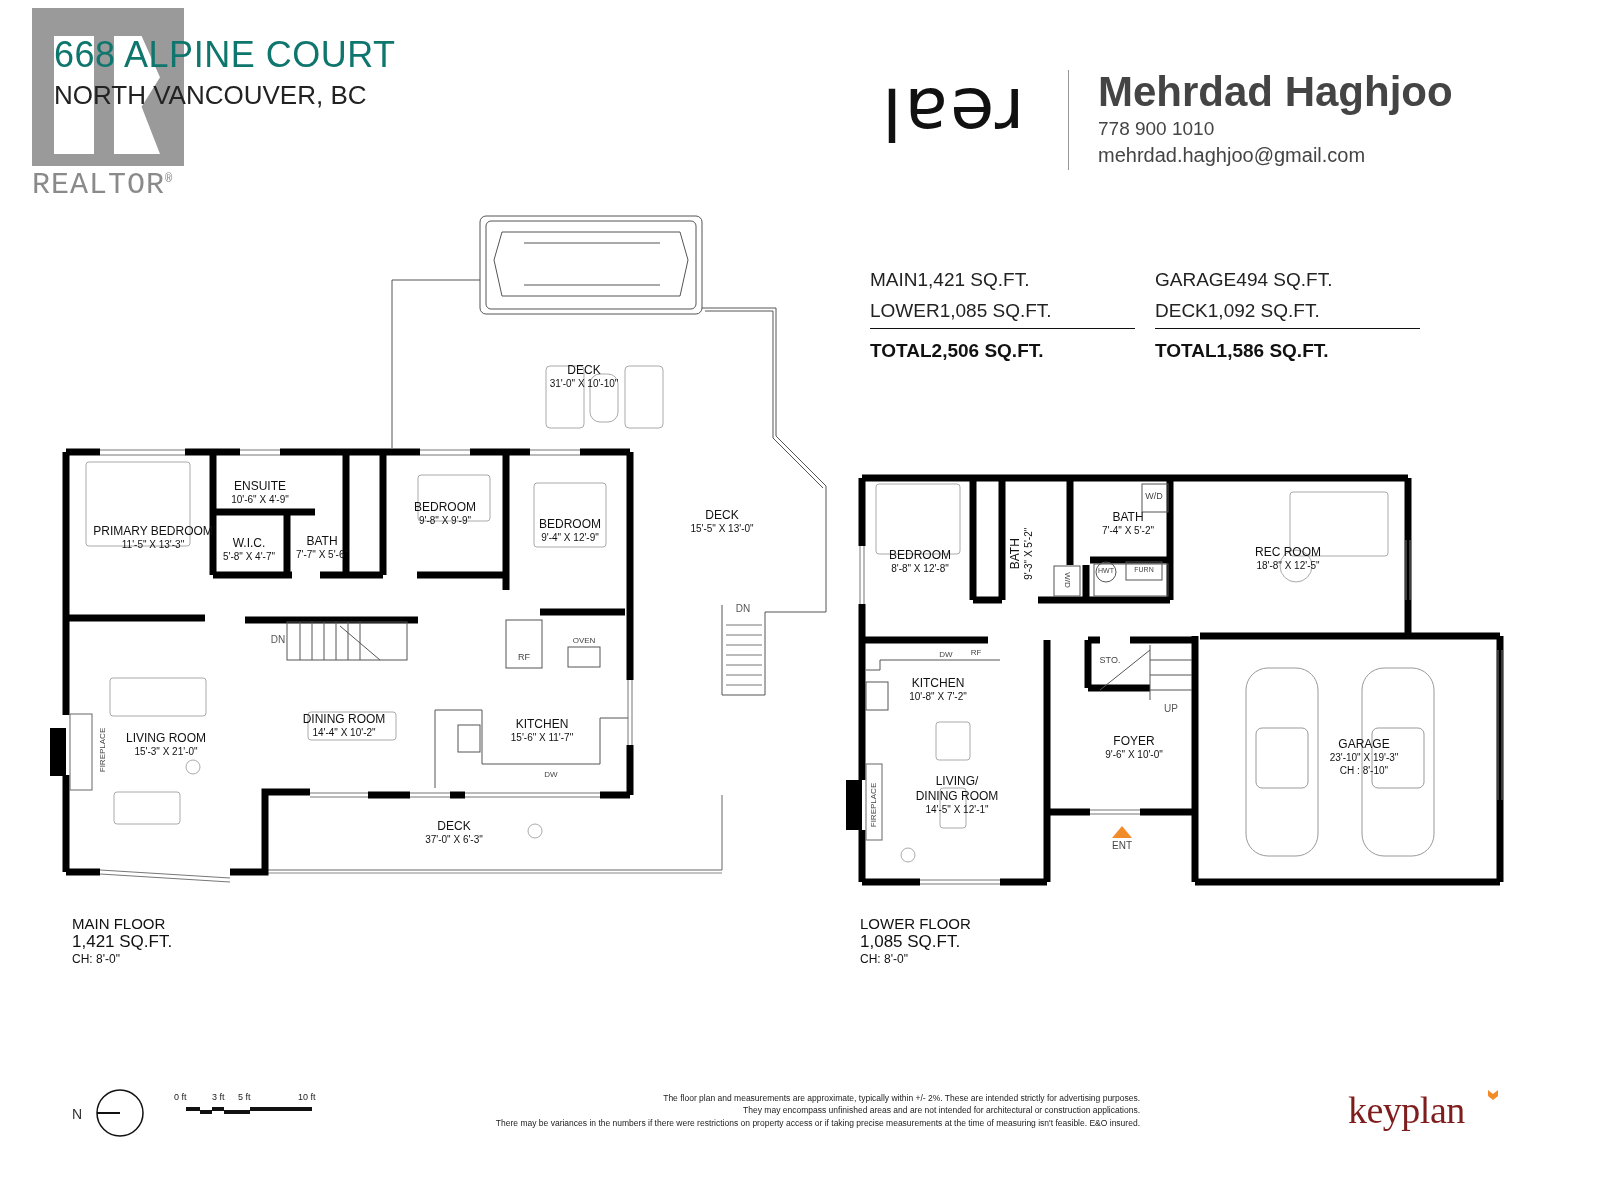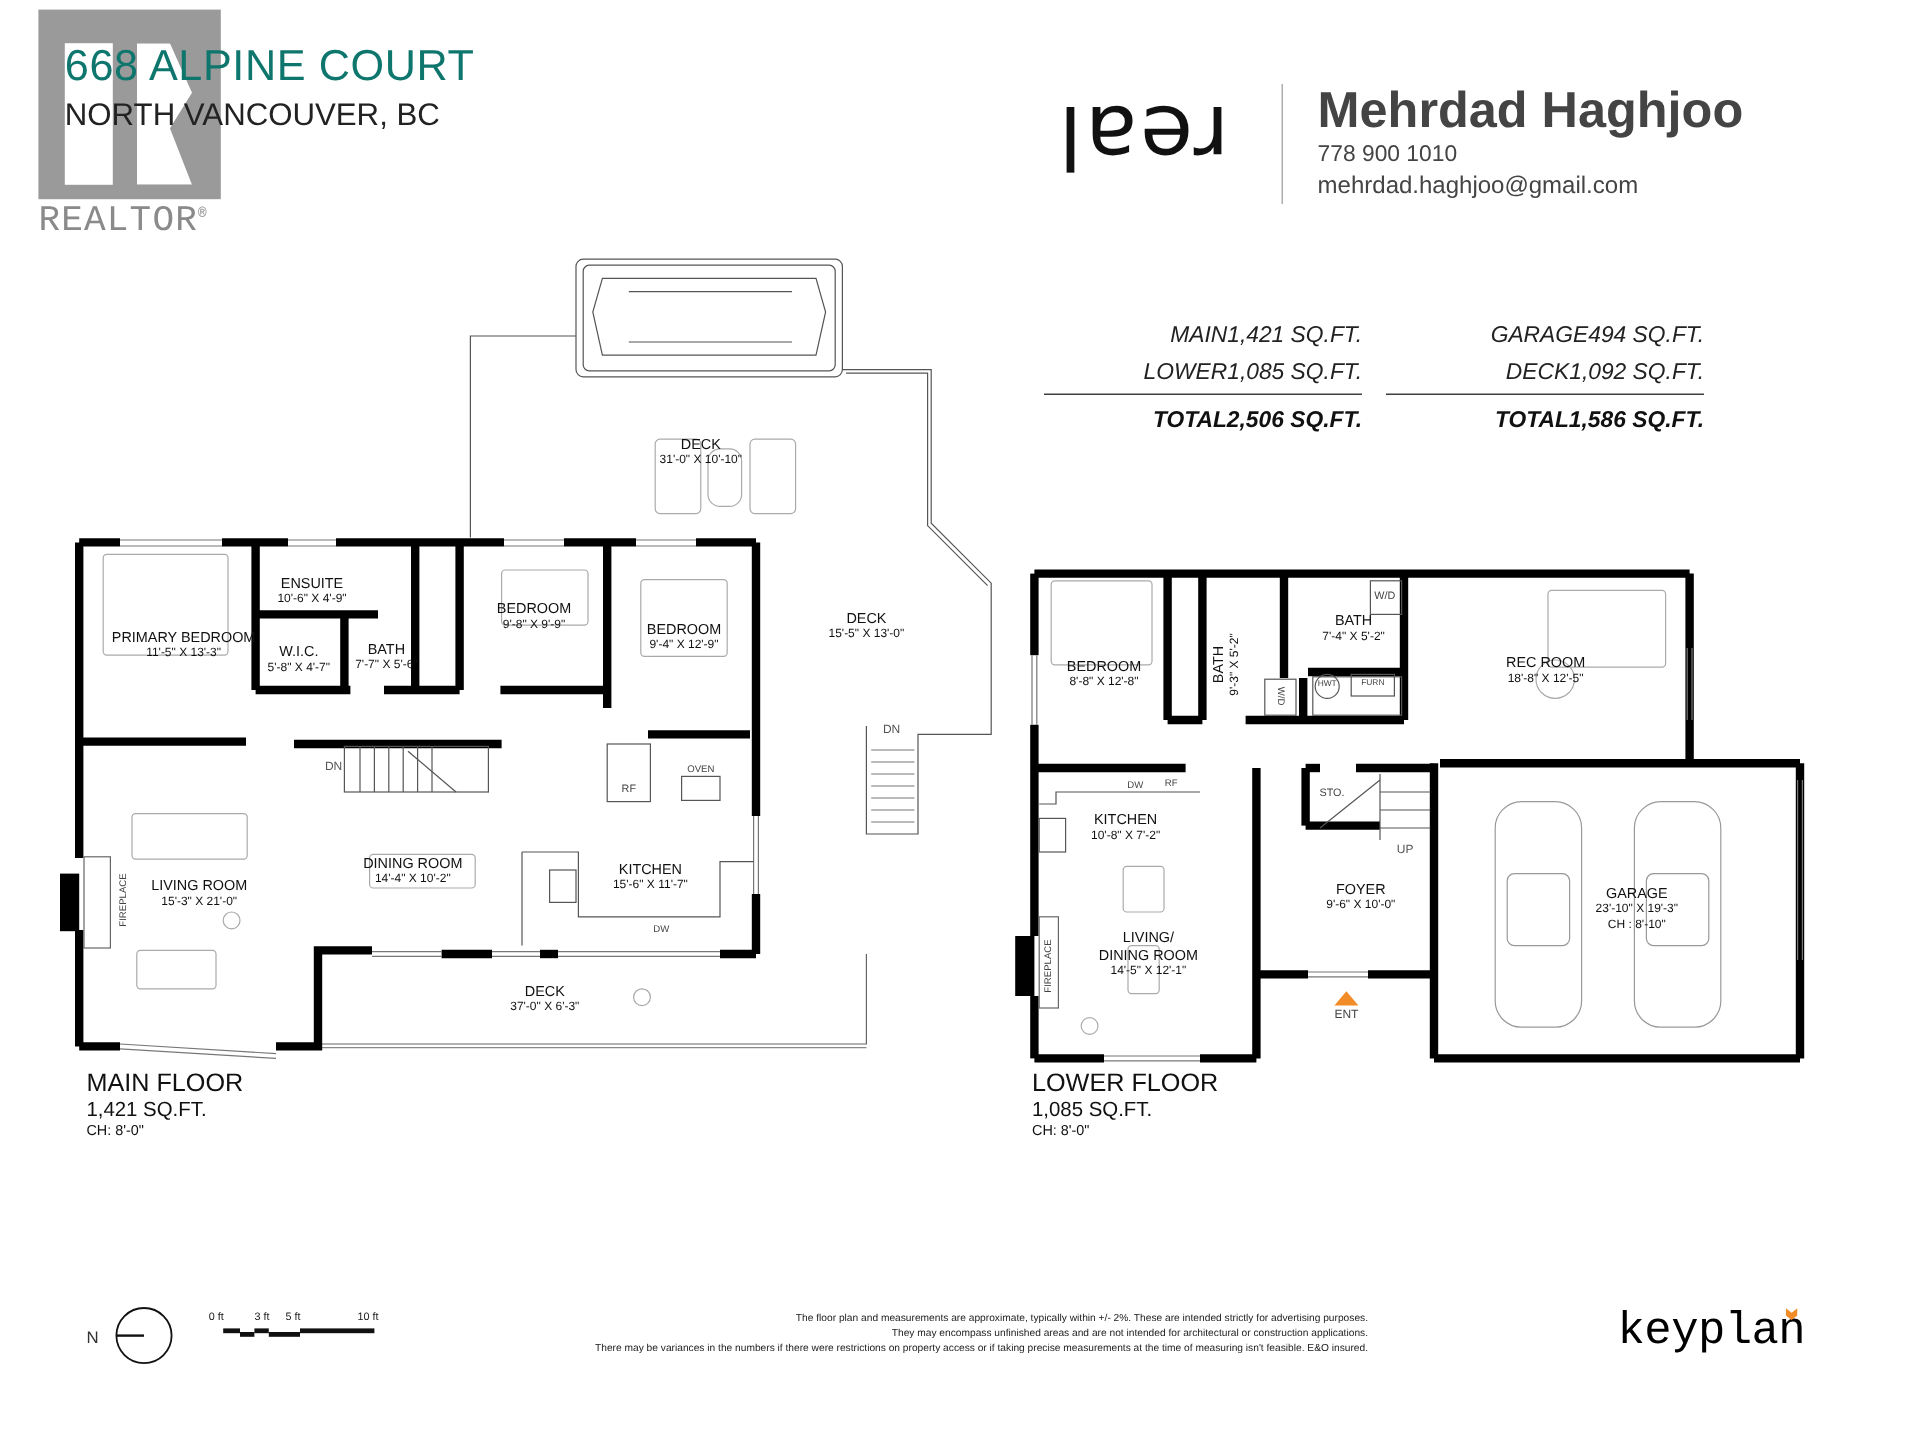--- a/index.html
+++ b/index.html
@@ -13,36 +13,36 @@
   .addr1 { left:54px; top:34px; font-size:36px; font-family:"Liberation Sans", sans-serif; color:#0f766e; letter-spacing:0.5px; }
   .addr2 { left:54px; top:80px; font-size:26px; font-family:"Liberation Sans", sans-serif; color:#222; }
   .real-logo { left:880px; top:78px; font-size:72px; font-family:"DejaVu Sans", sans-serif; transform:scaleY(-1) scaleX(-1); line-height:1; letter-spacing:2px; color:#111; }
   .vsep { left:1068px; top:70px; width:1px; height:100px; background:#999; }
   .agent-name { left:1098px; top:68px; font-size:42px; font-weight:bold; color:#444; font-family:"Liberation Sans", sans-serif; }
   .agent-phone { left:1098px; top:118px; font-size:19px; color:#444; font-family:"Liberation Sans", sans-serif; }
   .agent-email { left:1098px; top:144px; font-size:20px; color:#444; font-family:"Liberation Sans", sans-serif; }
 
   .area-table { left:870px; top:264px; width:560px; font-family:"Liberation Sans", sans-serif; font-size:19px; color:#222; }
   .at-col { position:absolute; width:265px; }
-  .at-row { display:flex; justify-content:flex-end; height:31px; align-items:center;font-style:italic; }
+  .at-row { display:flex; justify-content:flex-start; height:31px; align-items:center; }
   .at-row.total { font-weight:bold; margin-top:6px; color:#111; }
   .at-rule { height:0; border-top:1.5px solid #111; margin-top:2px; }
 
   .floor-label { font-family:"Liberation Sans", sans-serif; color:#111; }
-  .floor-label .fl-name { font-size:21px; }
+  .floor-label .fl-name { font-size:15px;margin-top:24px; }
   .floor-label .fl-area { font-size:17px; }
   .floor-label .fl-ch { font-size:12px; }
 
   .room { position:absolute; text-align:center; font-family:"Liberation Sans", sans-serif; font-size:12px; color:#111; white-space:nowrap; transform:translateX(-50%); line-height:1.25; }
   .room .dim { font-size:10px; }
 
   .plan-svg { position:absolute; left:0; top:0; }
 
   .disclaimer { left:420px; top:1092px; width:720px; text-align:right; font-family:"Liberation Sans", sans-serif; font-size:8.5px; color:#222; line-height:1.45; }
-  .keyplan { left:1348px; top:1088px; font-size:38px; font-family:Liberation Mono, monospace; color:#000000; letter-spacing:-0.5px; }
+  .keyplan { left:1348px; top:1088px; font-size:38px; font-family:Liberation Serif, serif; color:#7f1d1d; letter-spacing:-0.5px; }
   .keyplan-mark { left:1488px; top:1090px; width:10px; height:10px; background:#f28c28; clip-path: polygon(0 0, 50% 40%, 100% 0, 100% 60%, 50% 100%, 0 60%); }
   .scale-lbl { font-family:"Liberation Sans", sans-serif; font-size:9px; color:#222; }
   .north-n { left:72px; top:1106px; font-family:"Liberation Sans", sans-serif; font-size:14px; color:#333; }
 </style>
 </head>
 <body>
 
 <div class="abs realtor-logo">
   <div class="r1"></div>
     <div class="r2"></div>

